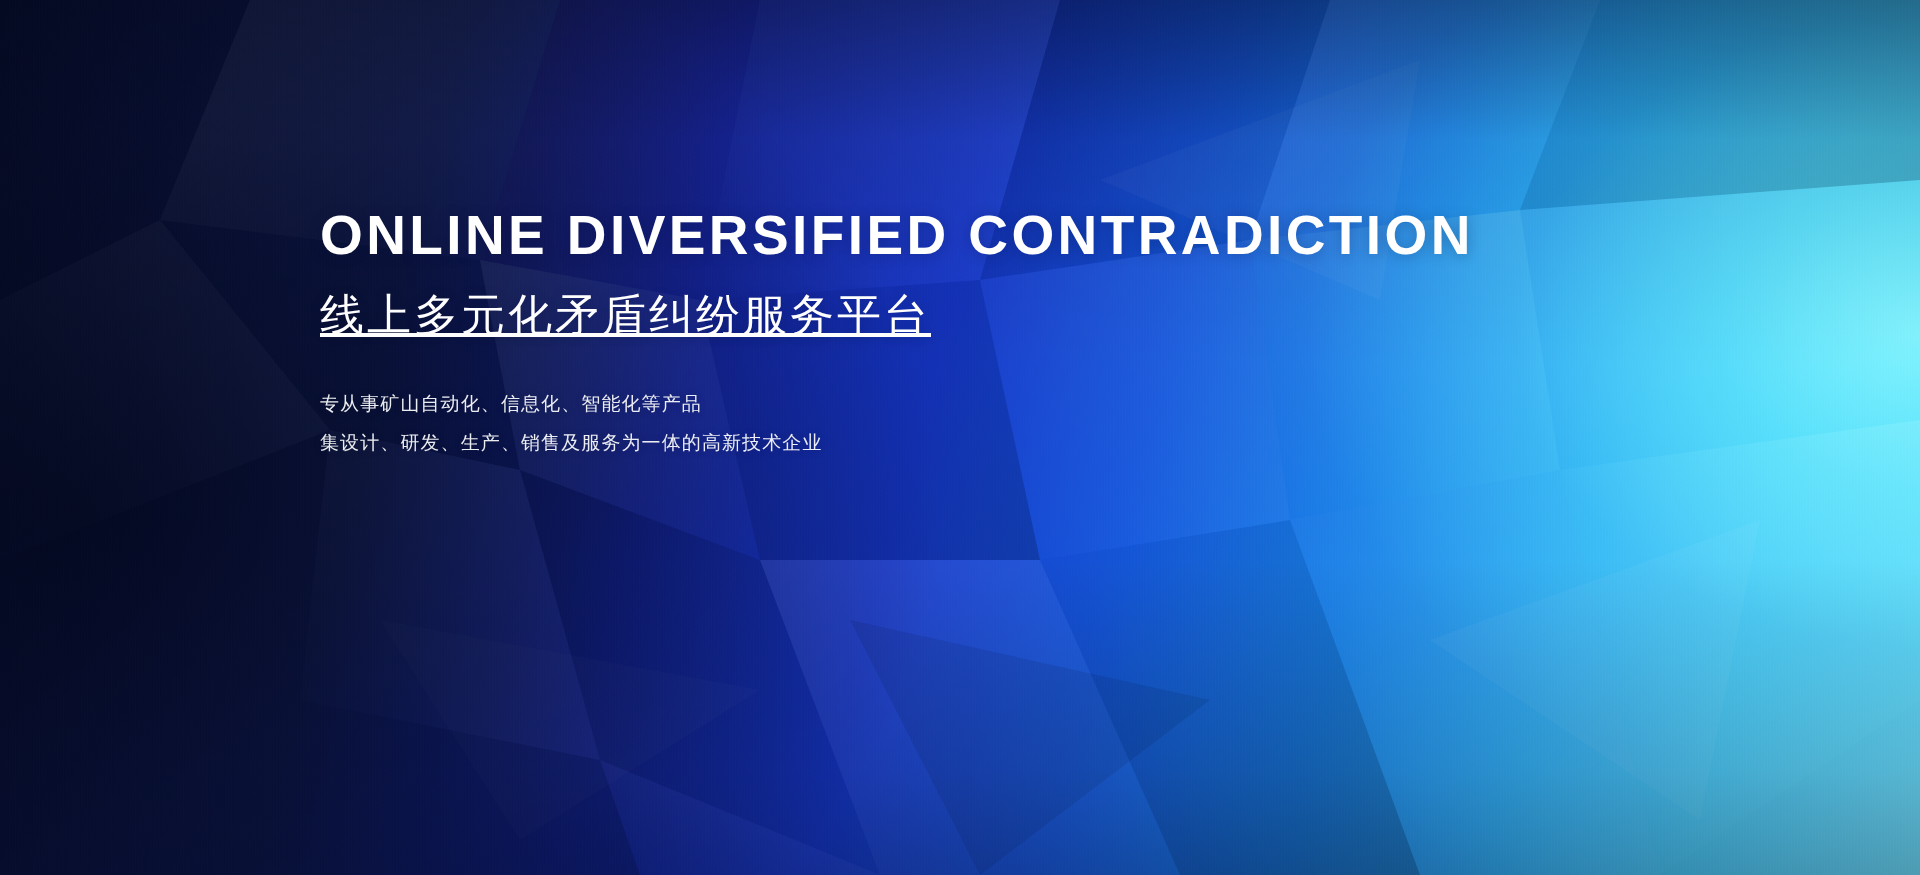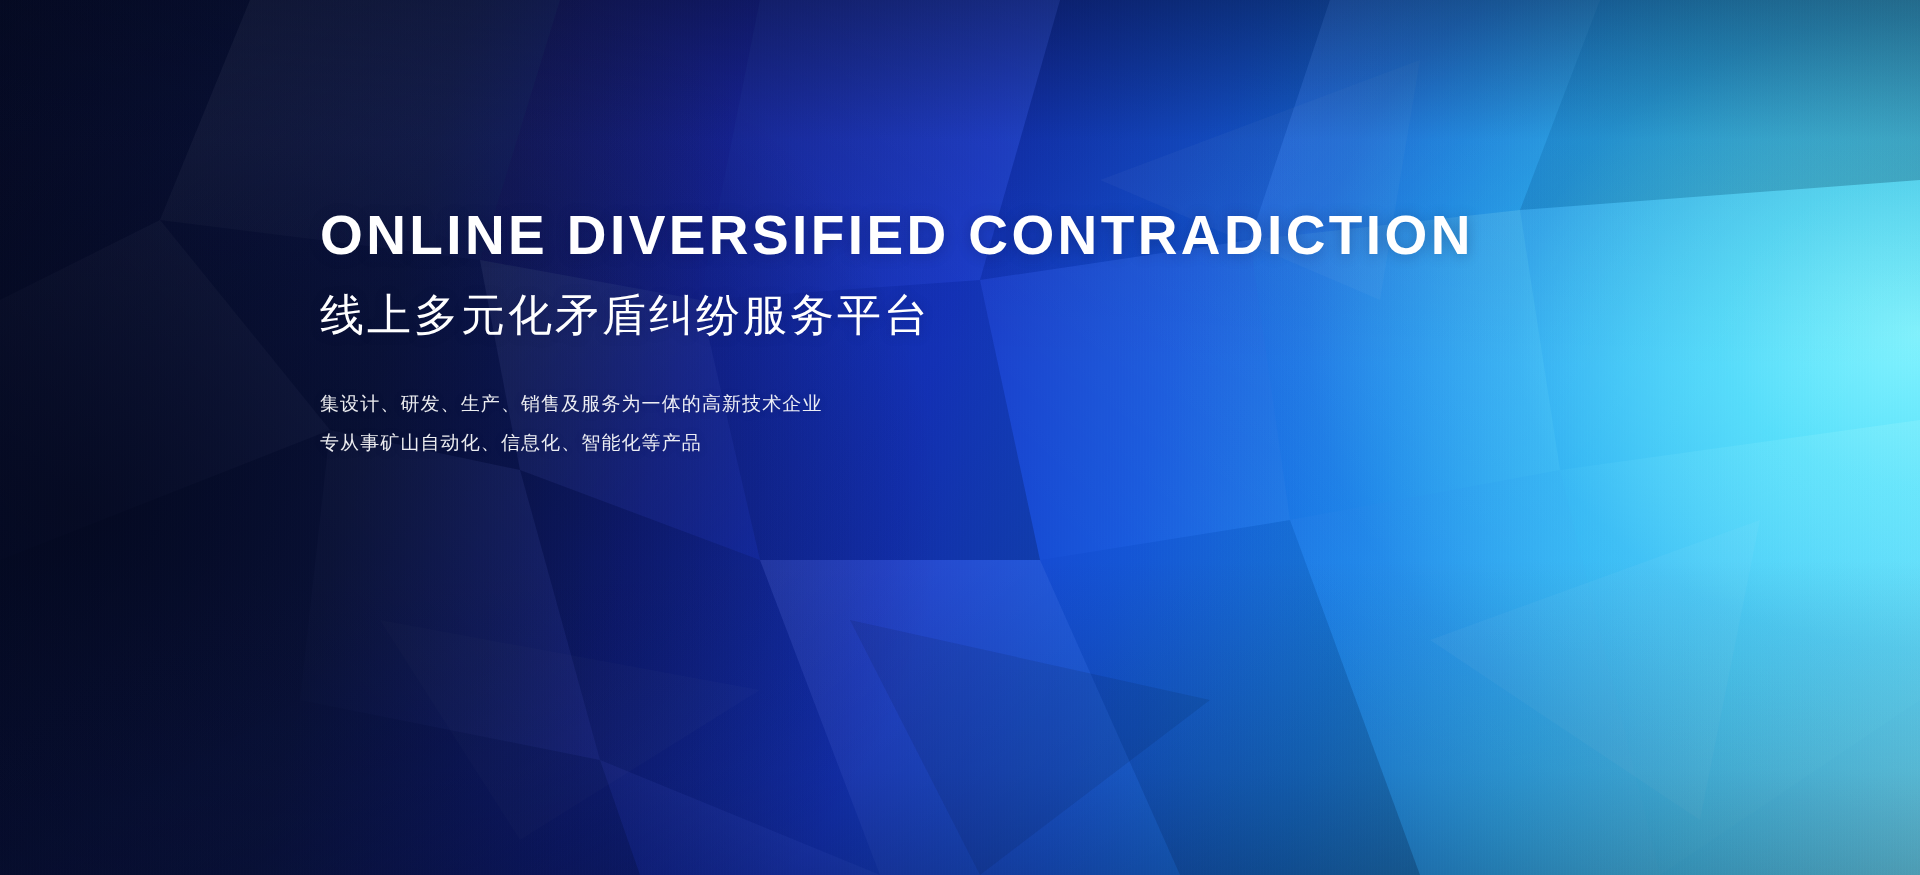--- a/index.html
+++ b/index.html
@@ -109,20 +109,21 @@
 
   .headline-cn {
     margin: 26px 0 0 0;
     color: #ffffff;
     font-size: 44px;
     line-height: 50px;
     font-weight: 400;
     letter-spacing: 3px;
     white-space: nowrap;
     text-shadow: 0 1px 12px rgba(0, 16, 60, 0.26);
+    text-decoration: underline;
   }
 
   .subcopy {
     margin-top: 44px;
   }
   .subcopy .sub-line {
     display: block;
     color: rgba(255, 255, 255, 0.92);
     font-size: 19px;
     line-height: 39px;
@@ -206,19 +207,19 @@
 
   <div class="copy">
 
     <h1 class="headline-en">
       <span class="ln">ONLINE DIVERSIFIED CONTRADICTION</span>
     </h1>
 
     <h2 class="headline-cn">线上多元化矛盾纠纷服务平台</h2>
 
     <div class="subcopy">
+      <span class="sub-line">专从事矿山自动化、信息化、智能化等产品</span>
       <span class="sub-line">集设计、研发、生产、销售及服务为一体的高新技术企业</span>
-      <span class="sub-line">专从事矿山自动化、信息化、智能化等产品</span>
     </div>
 
   </div>
 
 </div>
 
 </body></html>

